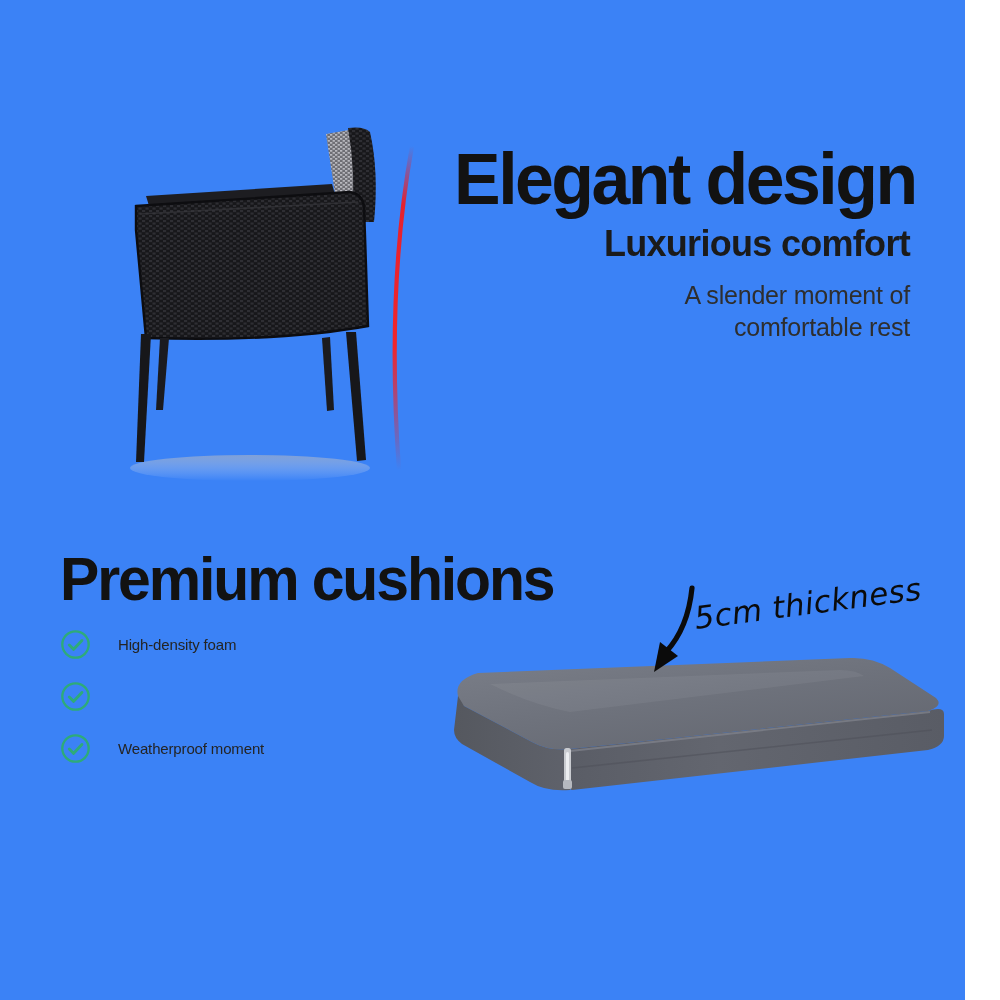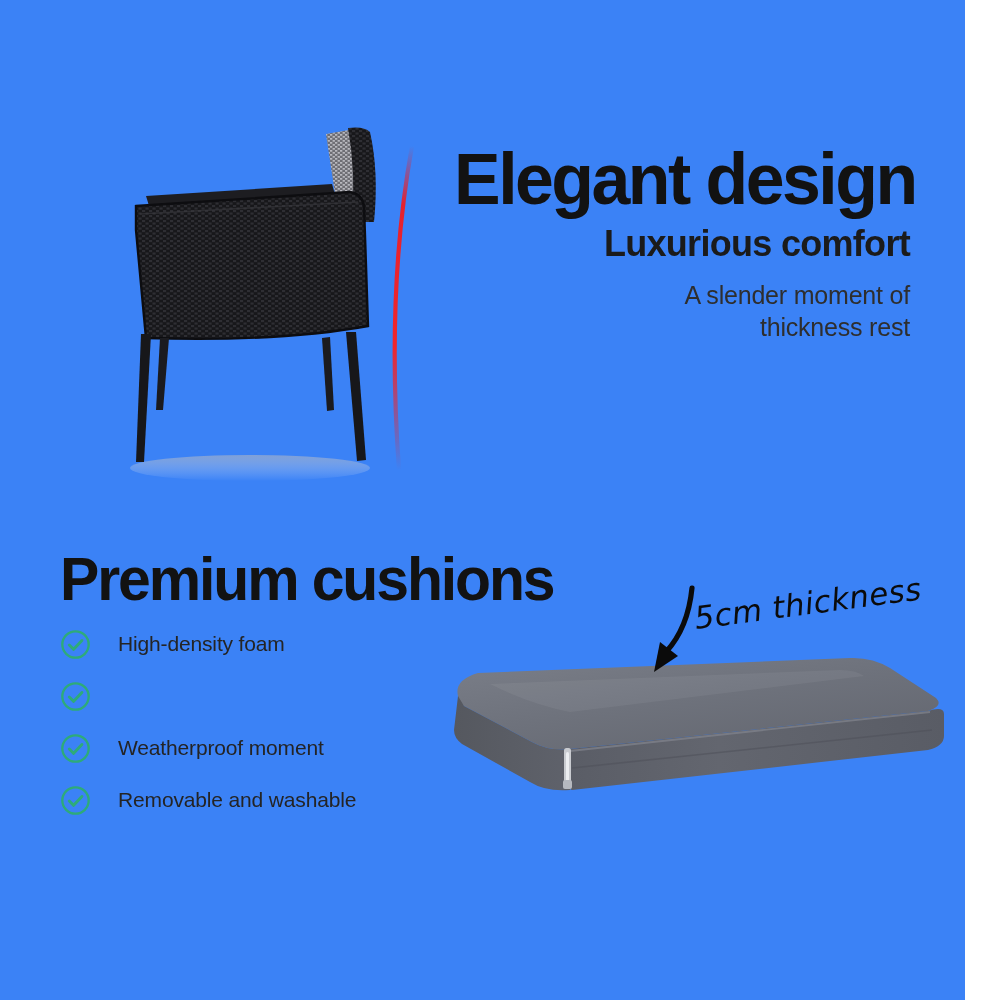--- a/index.html
+++ b/index.html
@@ -104,21 +104,21 @@
   .check-icon {
     flex: 0 0 auto;
     width: 31px;
     height: 31px;
     margin-right: 27px;
   }
   .check-icon svg { display: block; width: 100%; height: 100%; }
   .feature-label {
     font-family: "Liberation Sans", sans-serif;
     font-weight: normal;
-    font-size: 21px;
+    font-size: 15px;
     letter-spacing: -0.15px;
     color: #242424;
     white-space: nowrap;
   }
 
   
   .cushion-wrap {
     position: absolute;
     left: 420px;
     top: 580px;
@@ -195,21 +195,21 @@
 
       <path d="M312,36 Q286,180 299,360" fill="none" stroke="url(#redGrad)" stroke-width="4.2" stroke-linecap="round"></path>
     </svg>
   </div>
 
   <div class="top-text-block">
     <h1 class="headline-1">Elegant design</h1>
     <h2 class="headline-1-sub">Luxurious comfort</h2>
     <p class="body-copy">
       <span>A slender moment of</span><br>
-      <span>thickness rest</span>
+      <span>comfortable rest</span>
     </p>
   </div>
 
   <h2 class="headline-2">Premium cushions</h2>
 
   <ul class="feature-list">
     <li class="feature-item">
       <span class="check-icon">
         <svg viewBox="0 0 32 32" xmlns="http://www.w3.org/2000/svg">
           <circle cx="16" cy="16" r="13.6" fill="none" stroke="#2eab79" stroke-width="2.4"></circle>
@@ -228,29 +228,20 @@
     </li>
     <li class="feature-item">
       <span class="check-icon">
         <svg viewBox="0 0 32 32" xmlns="http://www.w3.org/2000/svg">
           <circle cx="16" cy="16" r="13.6" fill="none" stroke="#2eab79" stroke-width="2.4"></circle>
           <path d="M9.6 16.6 L14.1 21 L22.6 11.8" fill="none" stroke="#2eab79" stroke-width="3" stroke-linecap="round" stroke-linejoin="round"></path>
         </svg>
       </span>
       <span class="feature-label">Weatherproof moment</span>
     </li>
-    <li class="feature-item">
-      <span class="check-icon">
-        <svg viewBox="0 0 32 32" xmlns="http://www.w3.org/2000/svg">
-          <circle cx="16" cy="16" r="13.6" fill="none" stroke="#2eab79" stroke-width="2.4"></circle>
-          <path d="M9.6 16.6 L14.1 21 L22.6 11.8" fill="none" stroke="#2eab79" stroke-width="3" stroke-linecap="round" stroke-linejoin="round"></path>
-        </svg>
-      </span>
-      <span class="feature-label">Removable and washable</span>
-    </li>
   </ul>
 
   <div class="cushion-wrap">
     <svg viewBox="0 0 560 260" xmlns="http://www.w3.org/2000/svg">
       <defs>
         <linearGradient id="topFace" x1="0.1" y1="0" x2="0.9" y2="1">
           <stop offset="0%" stop-color="#797d87"></stop>
           <stop offset="45%" stop-color="#6e727c"></stop>
           <stop offset="100%" stop-color="#63666f"></stop>
         </linearGradient>

